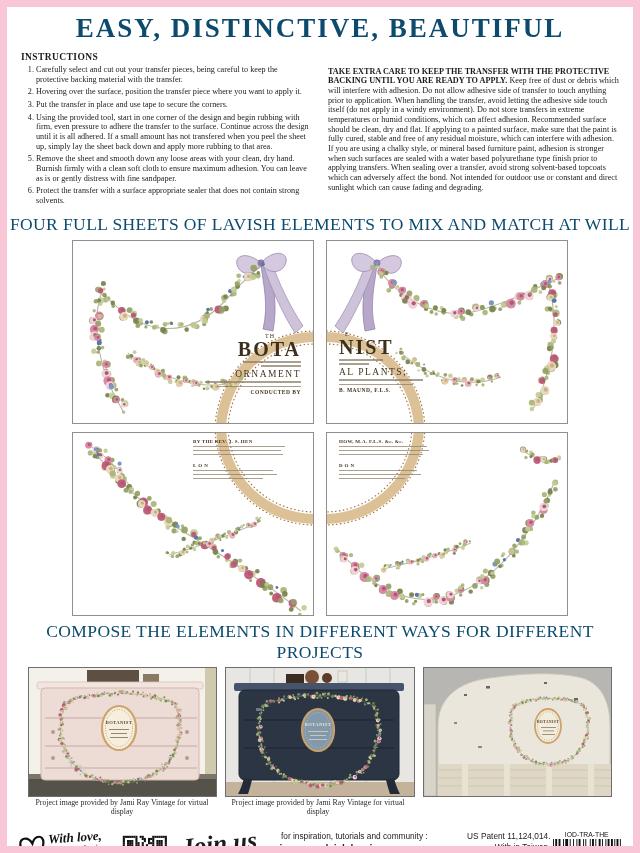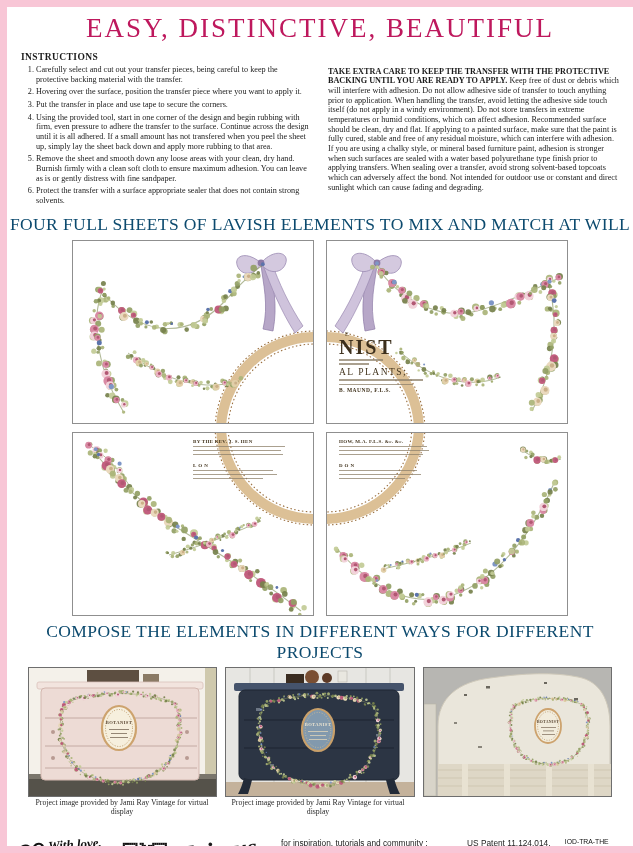--- a/index.html
+++ b/index.html
@@ -1,19 +1,19 @@
 <!DOCTYPE html>
 <html><head>
 <meta charset="utf-8">
 <style>
   html,body{margin:0;padding:0;background:#e9e9e9;}
   .page{position:relative;width:640px;height:853px;box-sizing:border-box;background:#ffffff;
         border:7px solid #f8c6d6;overflow:hidden;font-family:"Liberation Serif",serif;color:#1b1b1b;}
   
-  .main-title{margin-top:6px;text-align:center;font-size:27px;font-weight:normal;letter-spacing:2px;color:#be185d;}
+  .main-title{margin-top:6px;text-align:center;font-size:27px;font-weight:bold;letter-spacing:2px;color:#0c4a6e;}
   
   .cols{display:flex;gap:16px;padding:6px 14px 0 14px;align-items:center;}
   .col{flex:1 1 0;}
   .col-head{font-size:9.5px;font-weight:bold;letter-spacing:.4px;margin:2px 0 3px 0;}
   .inst-list{margin:2px;padding:0 0 0 13px;font-size:8.2px;line-height:1.18;}
   .inst-list li{margin-bottom:3px;}
   .tips-p{margin:0;font-size:8.2px;line-height:1.18;}
   .tips-p .lead{font-weight:bold;}
   
   .section-head{text-align:center;font-size:17.5px;letter-spacing:.4px;color:#0c4a6e;margin-top:5px;font-weight:normal;}
@@ -29,21 +29,21 @@
   .st-micro{font-size:5px;font-weight:bold;letter-spacing:.3px;}
   .mbar{height:1.6px;background:#8d8069;opacity:.75;margin-top:2.5px;}
   .tl-text{right:12px;top:92px;width:120px;text-align:right;}
   .tl-text .mbar{margin-left:auto;}
   .tr-text{left:12px;top:90px;width:122px;text-align:left;}
   .bl-text{right:16px;top:6px;width:104px;text-align:left;}
   .br-text{left:12px;top:6px;width:100px;text-align:left;}
   
   .photos{width:584px;margin:4px auto 0;display:flex;gap:8px;}
   .photo{position:relative;width:188px;height:128px;border:1px solid #6e6e6e;overflow:hidden;background:#ddd;}
-  .captions{width:584px;margin:1px auto 15px;display:flex;gap:8px;}
+  .captions{width:584px;margin:1px auto 8px;display:flex;gap:8px;}
   .caption{width:188px;text-align:center;font-size:7.8px;color:#2b2b2b;}
   
   .footer{display:flex;justify-content:space-between;align-items:flex-start;padding:7px 10px 0 12px;}
   .sig{width:104px;transform:rotate(-4deg);display:flex;gap:2px;}
   .sig-text{font-style:italic;line-height:1;color:#111;}
   .sig-l1{font-size:13px;font-weight:bold;}
   .sig-l2{font-size:10px;margin-top:1px;}
   .sig-l3{font-size:13px;font-weight:bold;margin-top:2px;}
   .qr-wrap{width:50px;padding-top:3px;}
   .join{width:100px;text-align:center;}
@@ -322,20 +322,30 @@
             <circle cx="155.8" cy="142.1" r="2.0" fill="#aab478" opacity="0.92"></circle>
             <circle cx="154.7" cy="143.5" r="1.6" fill="#c2cb96" opacity="0.92"></circle>
             <circle cx="161.9" cy="144.3" r="2.0" fill="#76814c" opacity="0.92"></circle>
             <circle cx="159.5" cy="144.2" r="2.3" fill="#93a065" opacity="0.92"></circle>
             <circle cx="161.2" cy="143.4" r="2.8" fill="#c2cb96" opacity="0.92"></circle>
             <circle cx="167.9" cy="137.3" r="2.3" fill="#aab478" opacity="0.92"></circle>
             <circle cx="162.0" cy="142.5" r="3.4" fill="#e2cfa9" opacity="1"></circle>
             <circle cx="162.7" cy="141.9" r="1.5" fill="#cbb089" opacity="1"></circle>
           </g>
         </svg>
+      <div class="sheet-text tl-text">
+        <div class="st-tiny" style="padding-right:26px;">TH</div>
+        <div class="st-big">BOTA</div>
+        <div class="mbar" style="width:58px;"></div>
+        <div class="mbar" style="width:40px;"></div>
+        <div class="st-mid">ORNAMENT</div>
+        <div class="mbar" style="width:96px;"></div>
+        <div class="mbar" style="width:84px;"></div>
+        <div class="st-small">CONDUCTED BY</div>
+      </div>
     </div>
 
     <div class="panel">
       <svg width="240" height="182" viewBox="0 0 240 182">
         <circle cx="-2" cy="190" r="100" fill="none" stroke="#9a6f3f" stroke-width="1.1" stroke-dasharray="1.5 2.4"></circle>
         <circle cx="-2" cy="190" r="94" fill="none" stroke="#dcc096" stroke-width="10"></circle>
         <circle cx="-2" cy="190" r="87" fill="none" stroke="#9a6f3f" stroke-width="1.1" stroke-dasharray="1.5 2.4"></circle>
         <g transform="translate(50,22) scale(-1,1)">
           <path d="M0 2 C 2 20, 8 42, 2 66 L 12 68 C 17 42, 12 20, 8 0 Z" fill="#b7a7c8" stroke="#8d7aa6" stroke-width=".7"></path>
           <path d="M2 2 C 10 24, 20 48, 34 70 L 42 63 C 28 42, 18 20, 10 -2 Z" fill="#cfc3dc" stroke="#9b8ab2" stroke-width=".7"></path>

